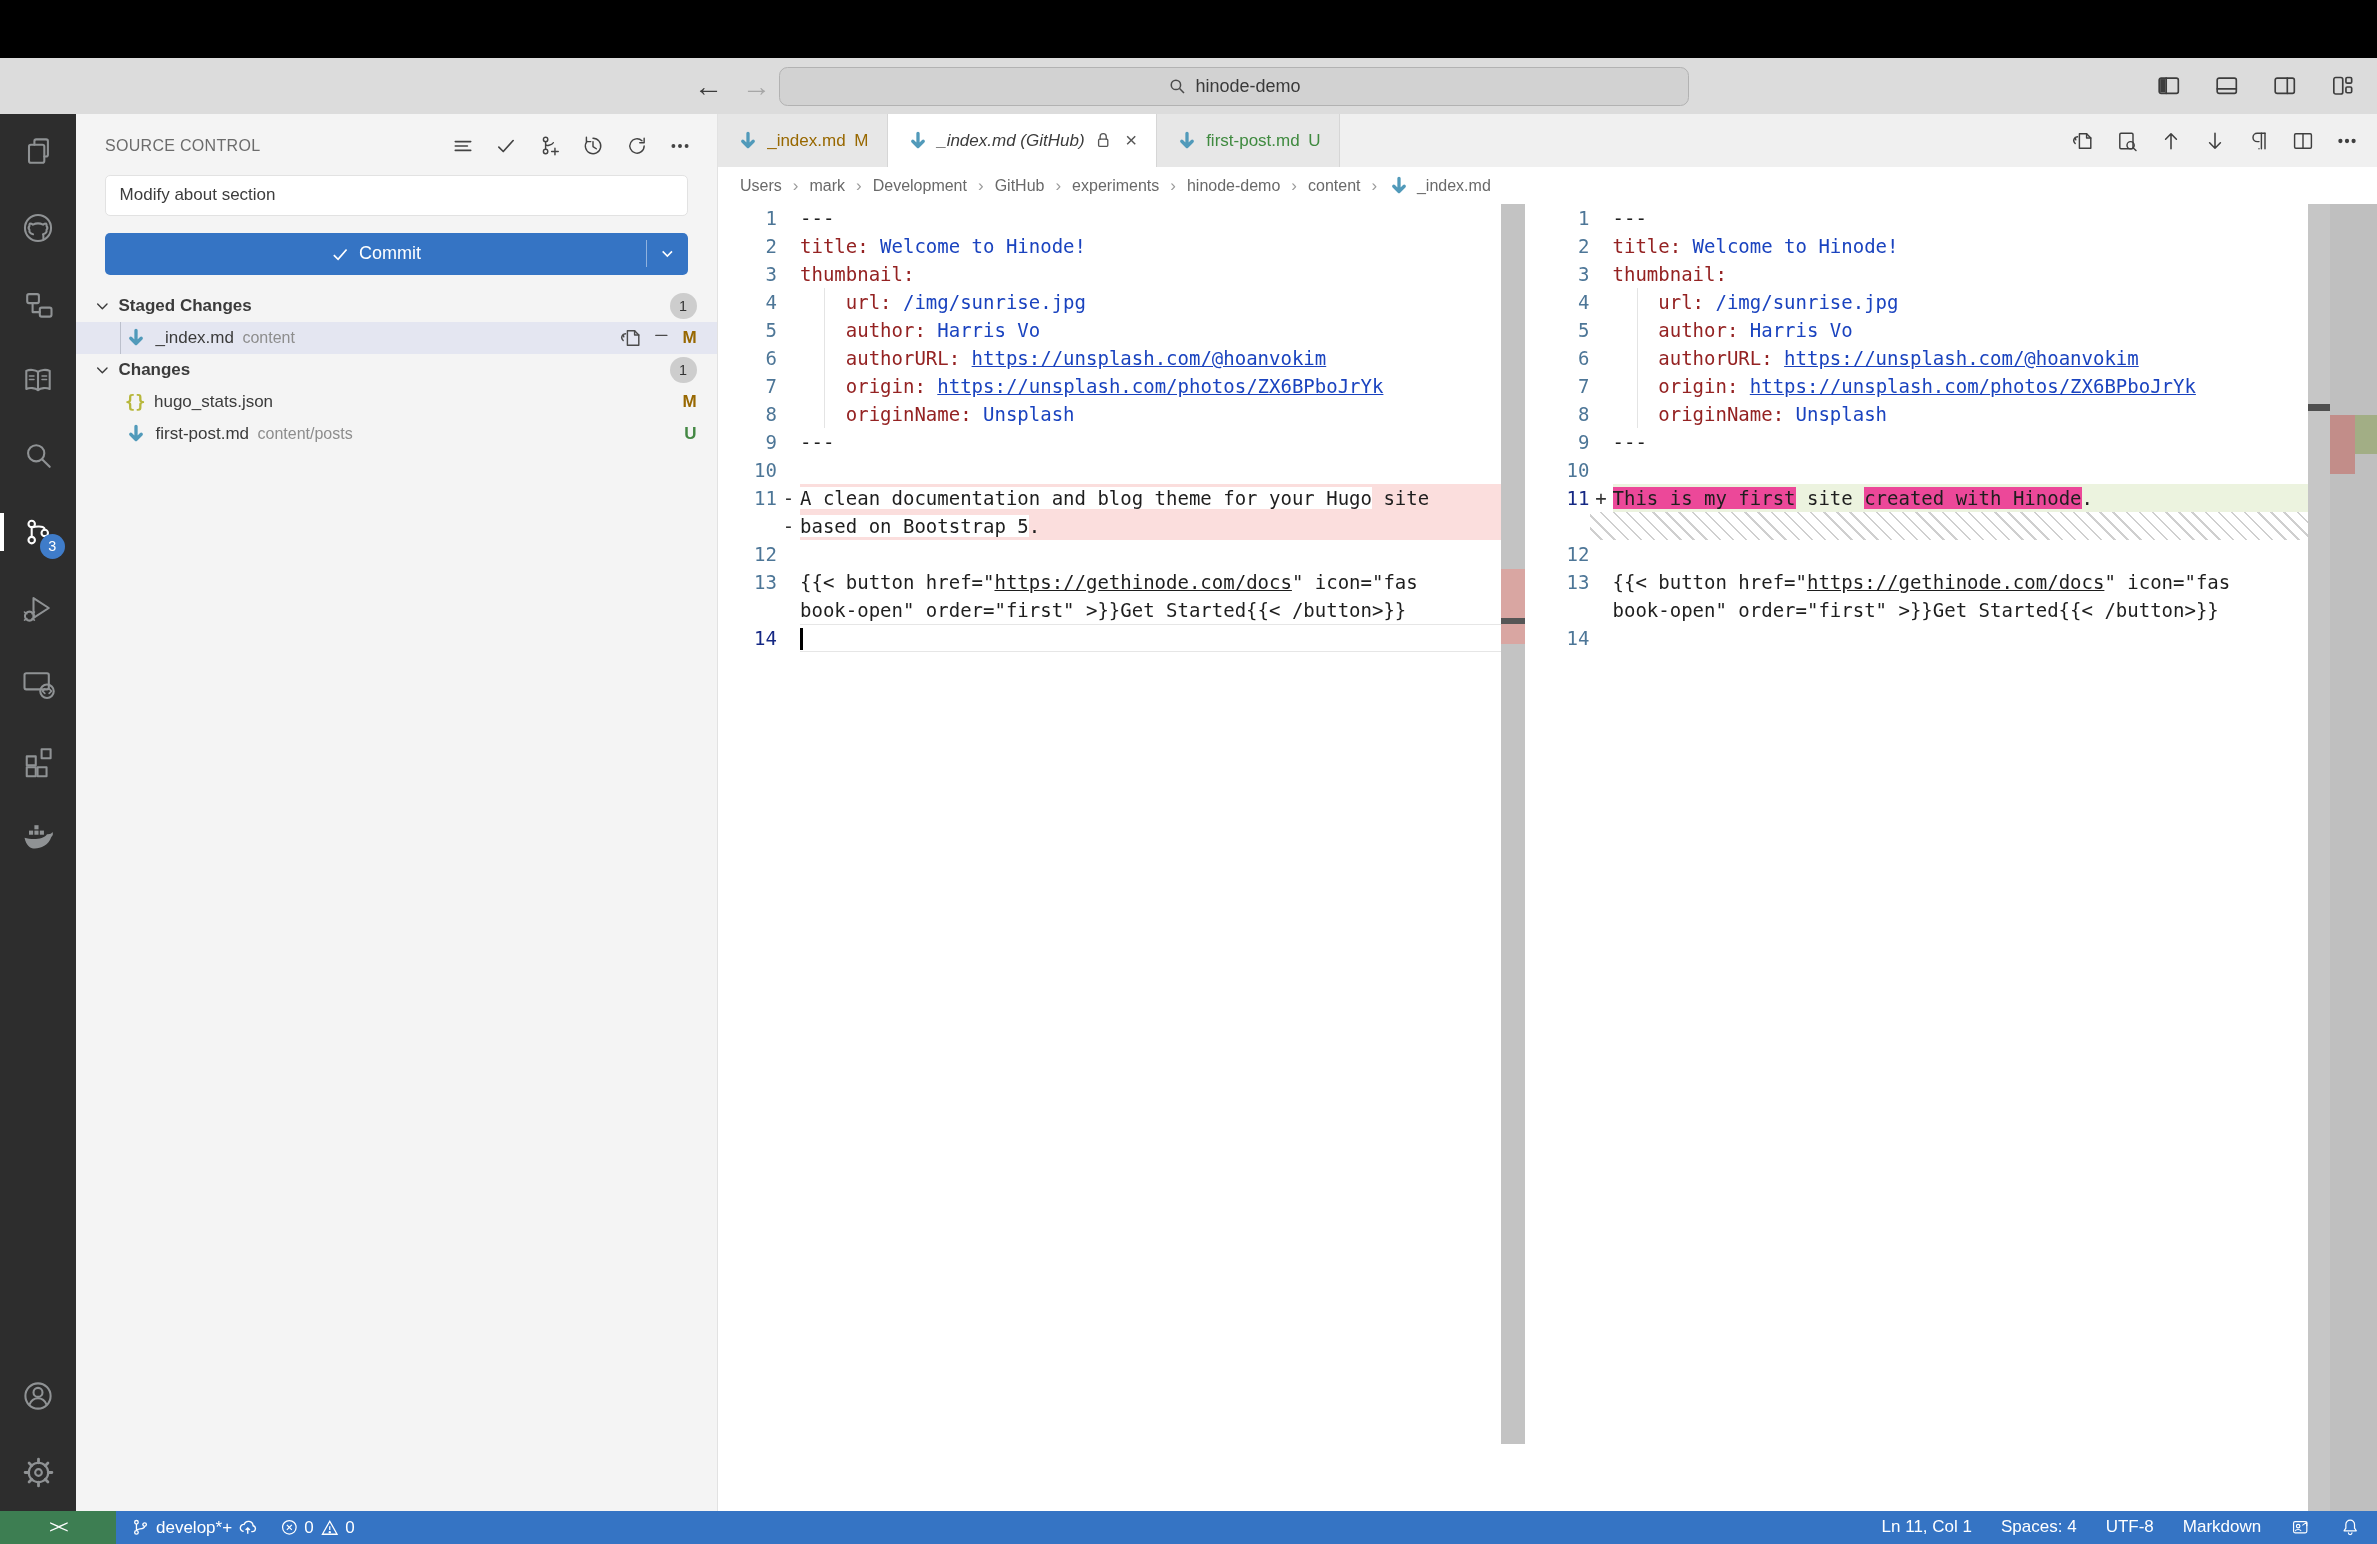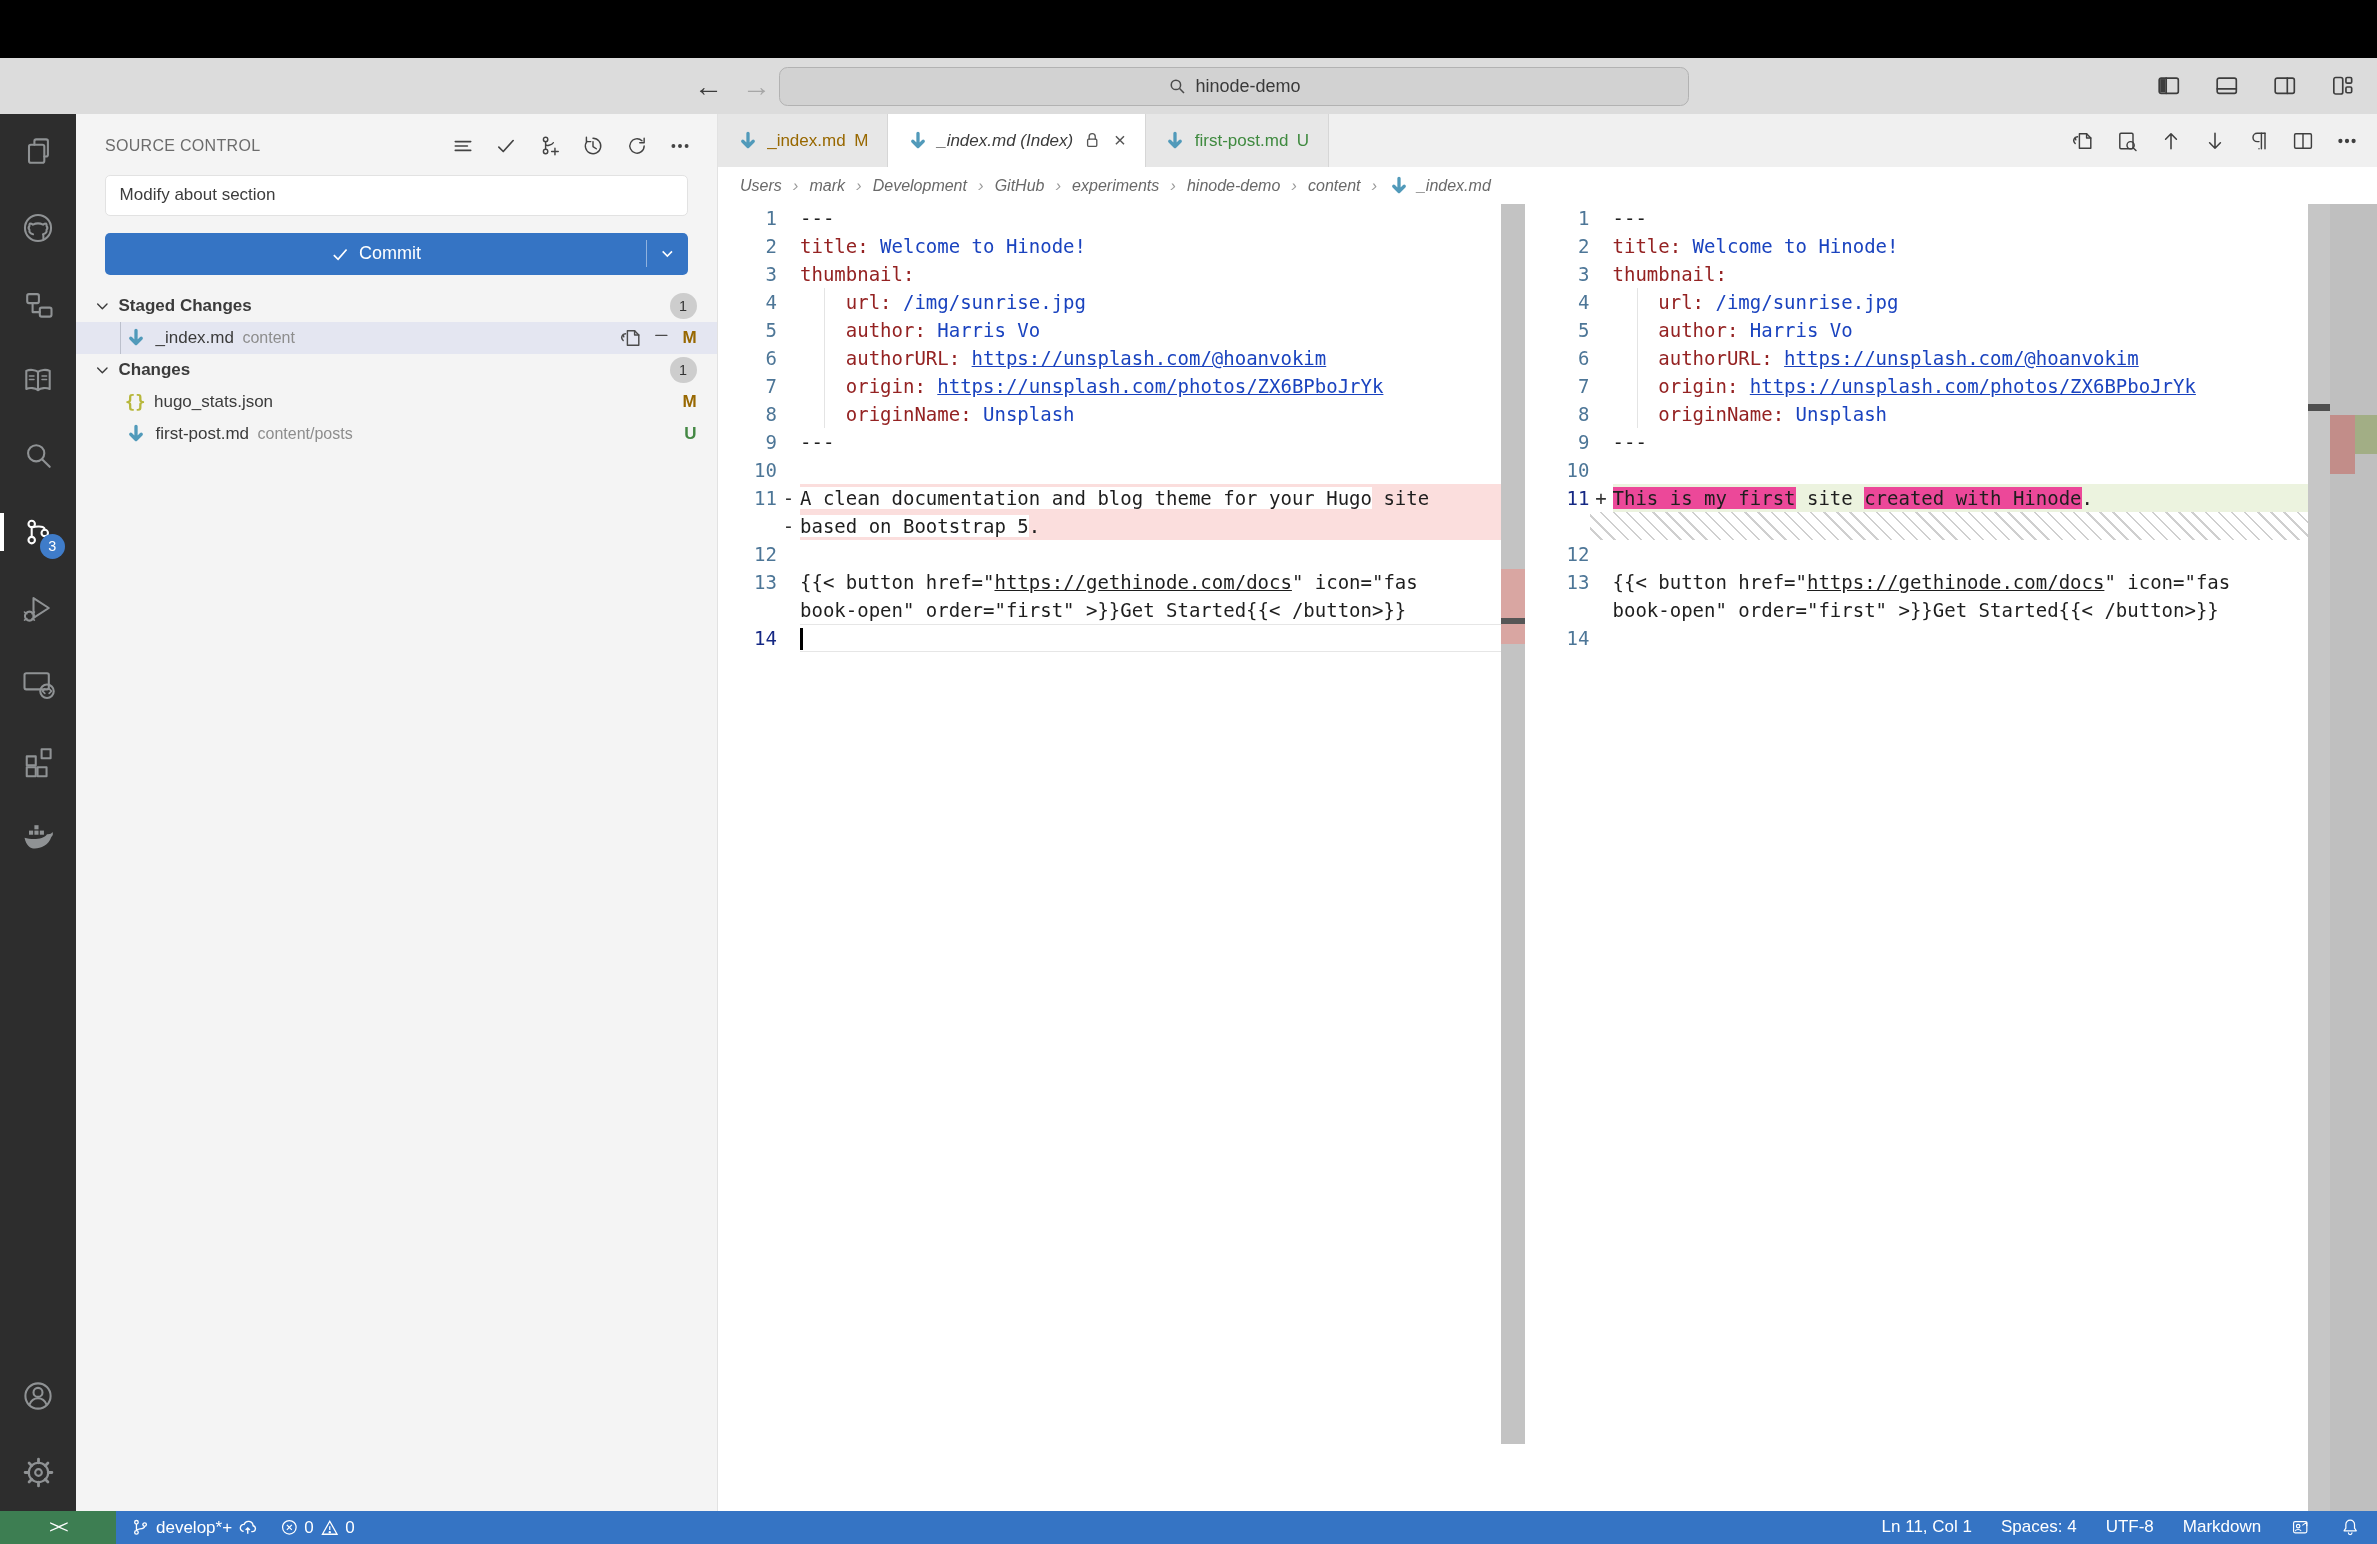--- a/index.html
+++ b/index.html
@@ -60,21 +60,21 @@
   .editor { left:718px; top:114px; width:1659px; height:1398px; background:#fff; }
   .tabbar { display:flex; height:53px; background:#f0f0f0; align-items:stretch; }
   .tab { display:flex; align-items:center; gap:8.5px; padding:0 18.7px; background:#e7e7e7;
          border-right:0.8px solid #d6d6d6; font-size:17px; }
   .tab.active { background:#fff; }
   .tab .tlabel.preview { font-style:italic; }
   .tab.mod { color:#986801; } .tab.untracked { color:#3f8a3f; } .tab.active { color:#3b3b3b; }
   .tab .x { color:#555; font-size:20.4px; margin-left:3.4px; }
   .edactions { margin-left:auto; display:flex; align-items:center; gap:5.1px; padding-right:10.2px; color:#3f3f3f; }
   .edactions .icbtn { width:39px; height:37px; display:flex; align-items:center; justify-content:center; font-size:23px; }
-  .breadcrumb { height:37px; display:flex; align-items:center; gap:11px; padding-left:22px; font-size:16px; color:#696969; background:#fff;font-style:italic; }
+  .breadcrumb { height:37px; display:flex; align-items:center; gap:11px; padding-left:22px; font-size:16px; color:#696969; background:#fff; }
   .bsep { color:#9b9b9b; font-size:17px; }
   .bfile { display:flex; align-items:center; gap:6.8px; }
 
   
   .diff { position:relative; height:1308px; font-family:"DejaVu Sans Mono",monospace; font-size:19px; color:#1e1e1e; }
   .pane { position:absolute; top:0; bottom:0; overflow:hidden; }
   .pane.pleft { left:0; width:783px; }
   .pane.pright { left:846px; width:744px; }
   .crow { display:flex; height:28px; line-height:28px; white-space:pre; }
   .gut { flex:none; text-align:right; color:#4d7697; }
@@ -433,21 +433,21 @@
           </span>
           <span class="tlabel">_index.md</span>
           <span>M</span>
         </div>
         <div class="tab active">
           <span style="display: inline-flex;">
             <svg class="ic" width="22" height="22" viewBox="0 0 40 40" fill="none" stroke="#519aba" stroke-width="6" stroke-linecap="round" stroke-linejoin="round">
               <path d="M20 6v22M20 30l-9.5-9.5M20 30l9.5-9.5"></path>
             </svg>
           </span>
-          <span class="tlabel preview">_index.md (Index)</span>
+          <span class="tlabel preview">_index.md (GitHub)</span>
           <span style="display: inline-flex; color: rgb(85, 85, 85);">
             <svg class="ic" width="20.4" height="20.4" viewBox="0 0 40 40" fill="none" stroke="currentColor" stroke-width="2.6" stroke-linecap="round" stroke-linejoin="round">
               <rect x="11" y="18" width="18" height="14" rx="2"></rect>
               <path d="M14 18v-5a6 6 0 0 1 12 0v5"></path>
             </svg>
           </span>
           <span class="x">×</span>
         </div>
         <div class="tab untracked">
           <span style="display: inline-flex;">

